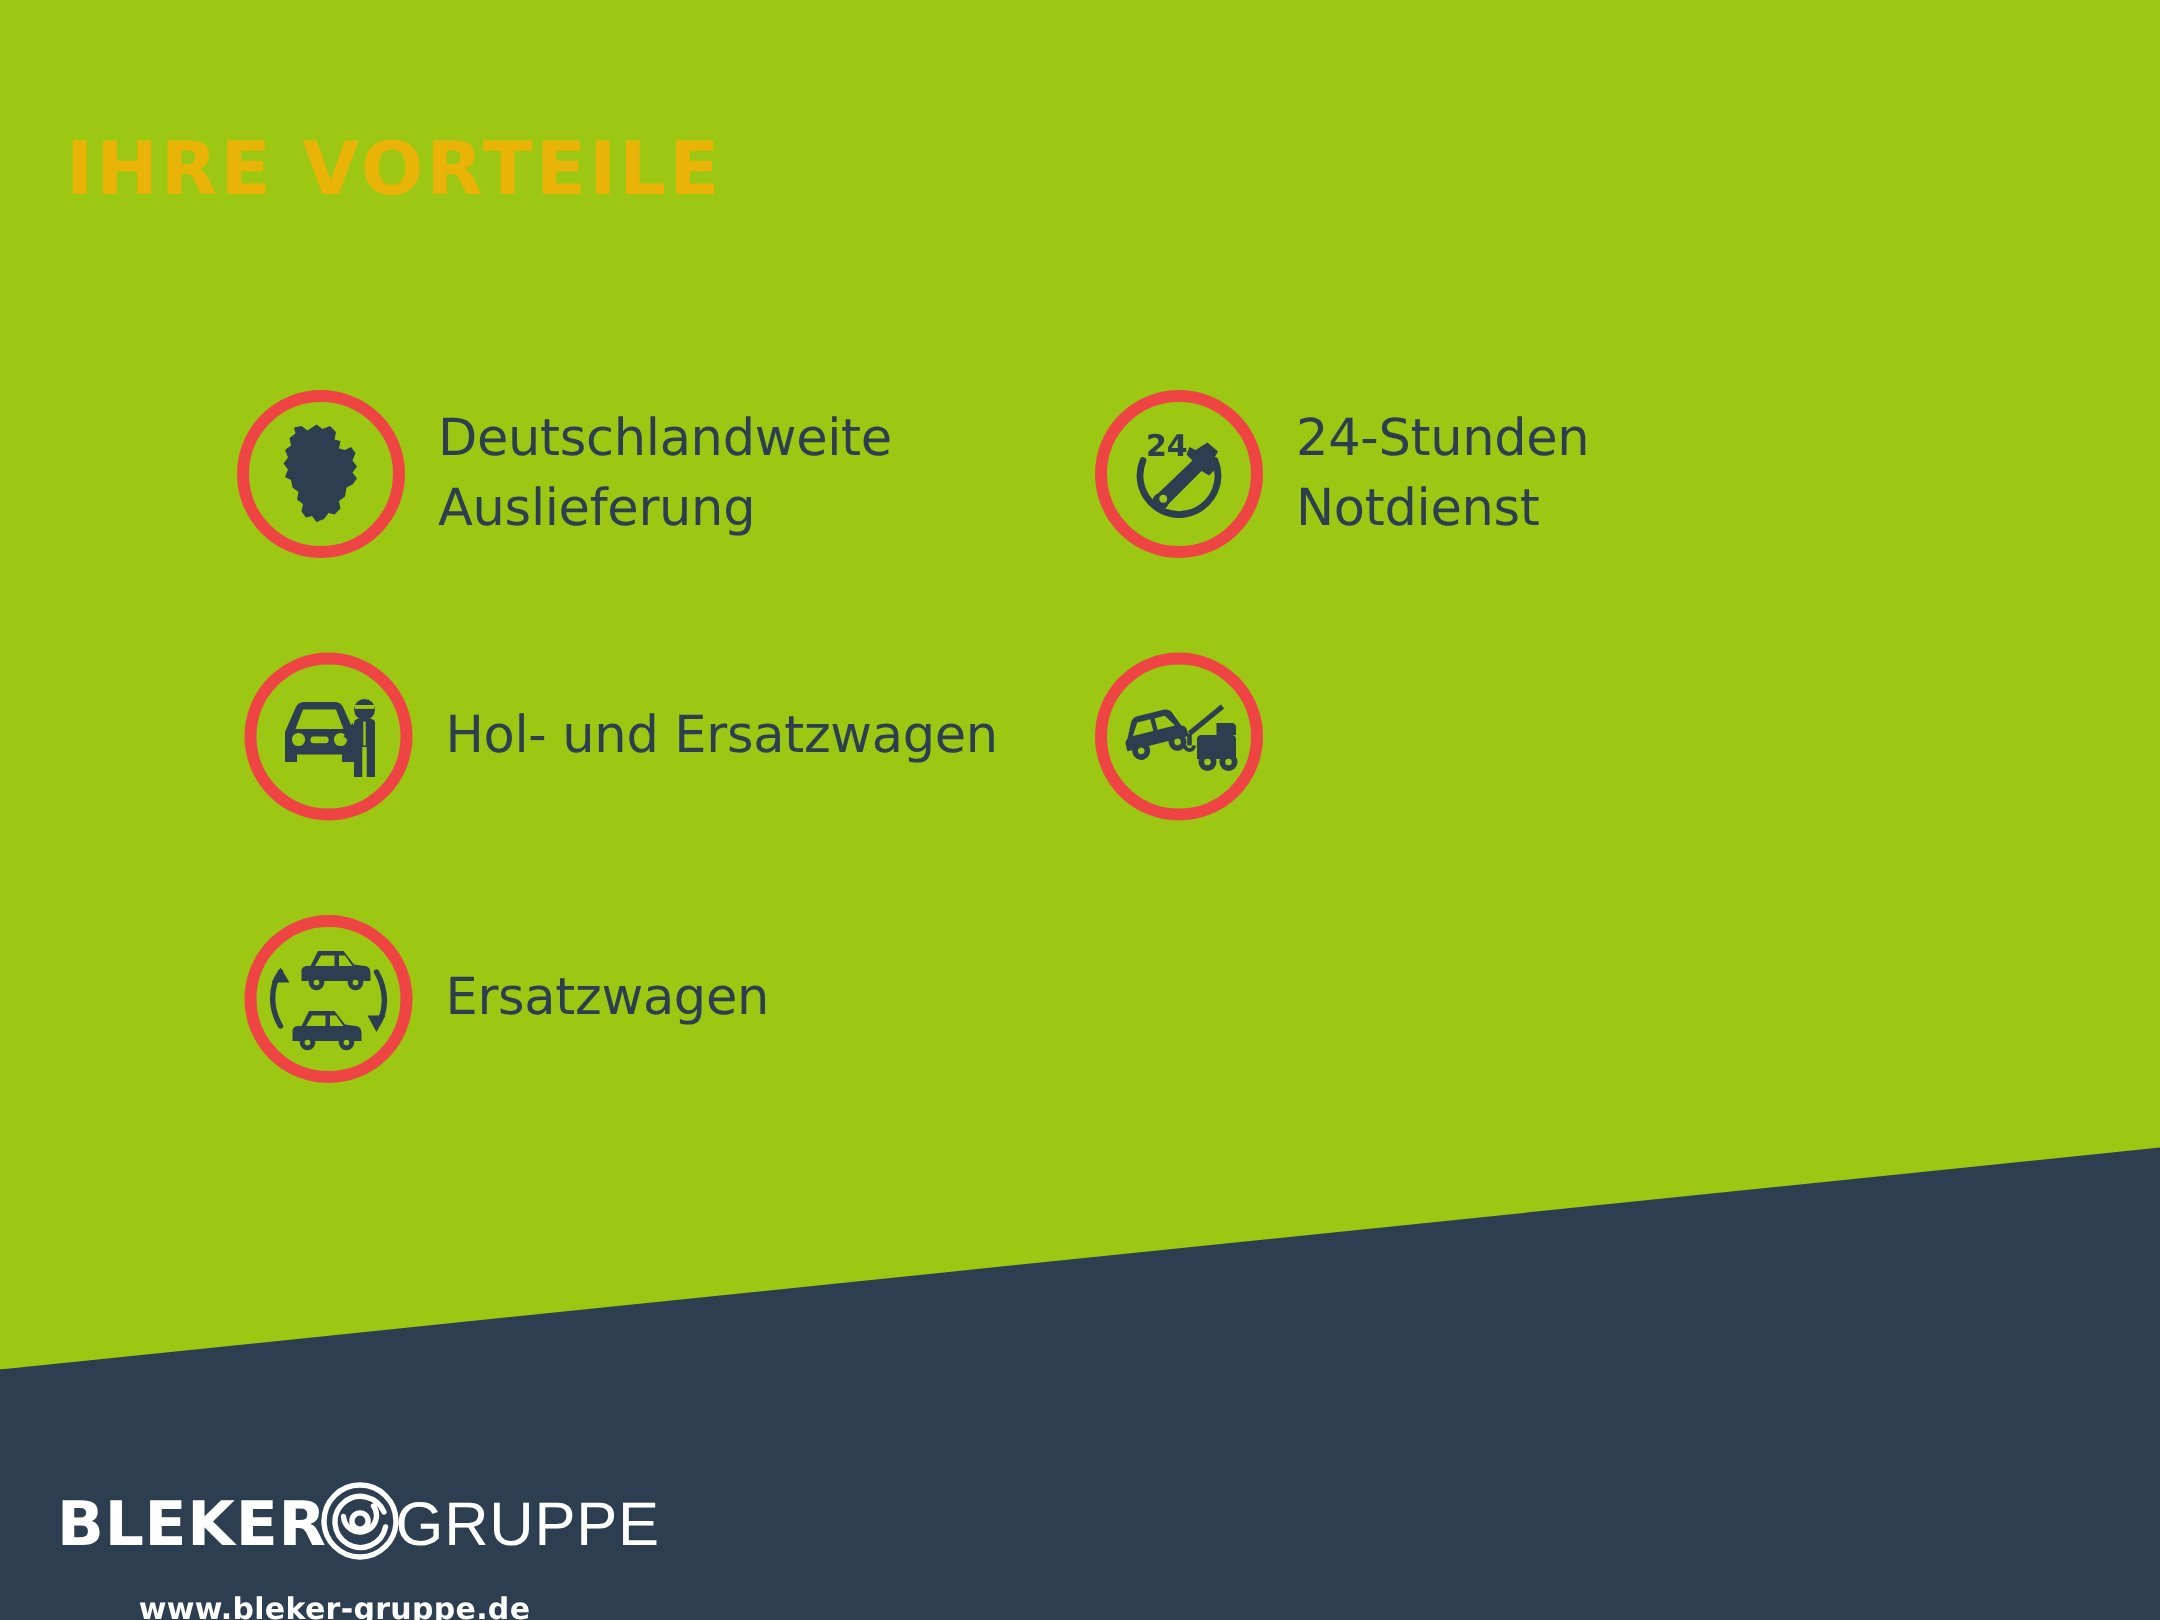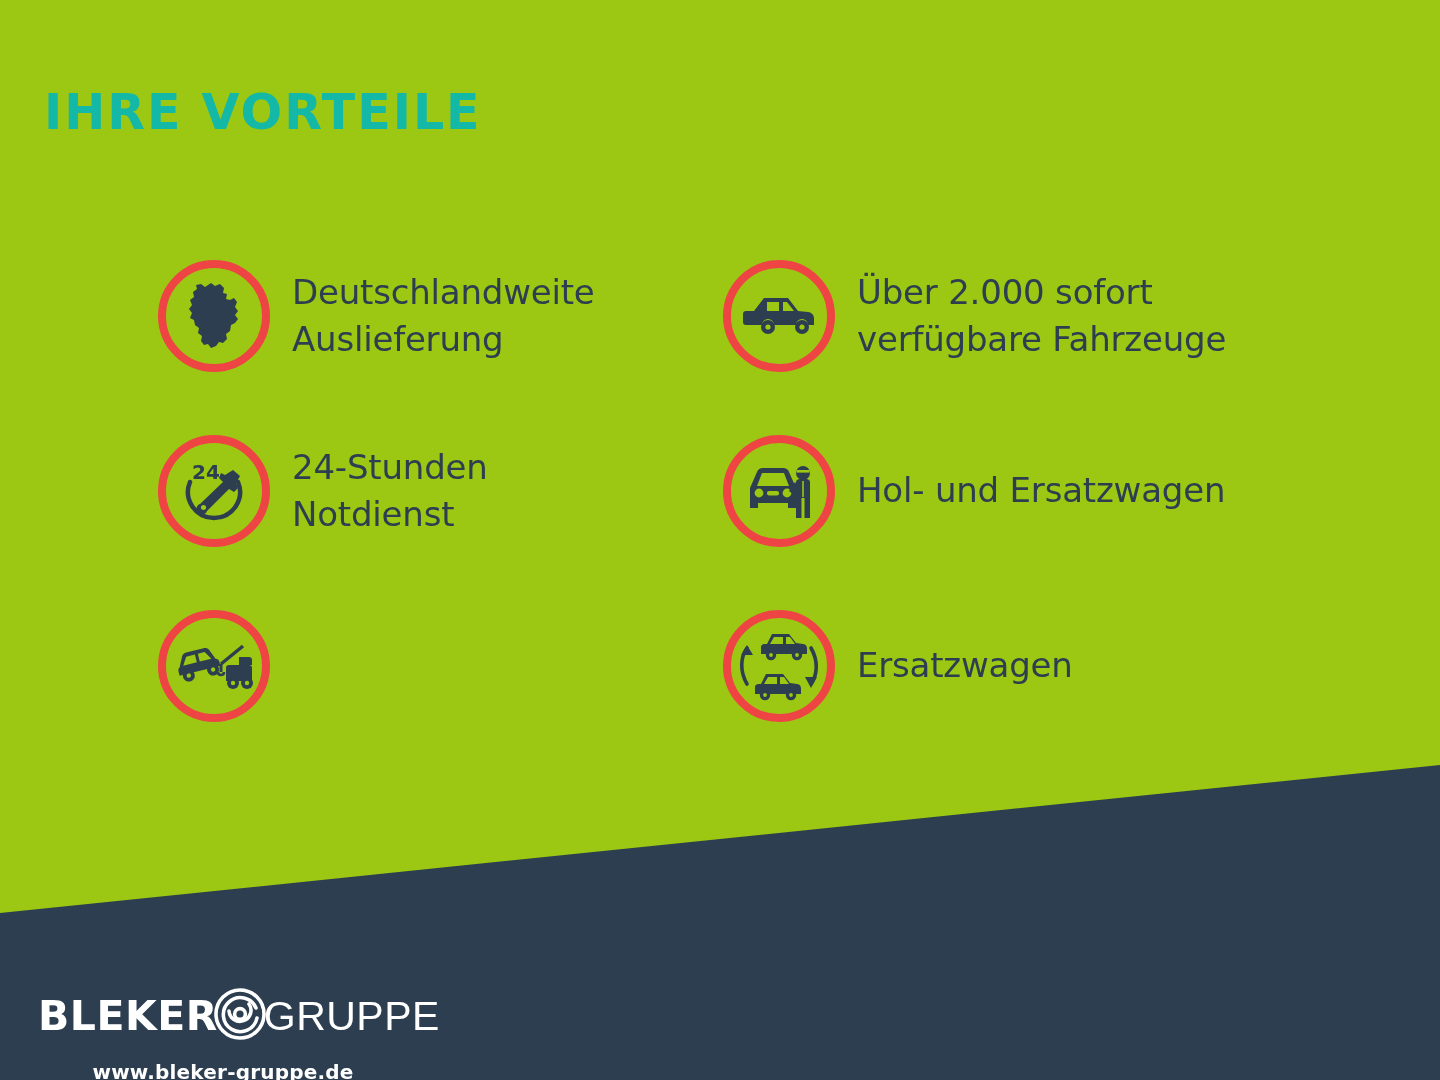--- a/index.html
+++ b/index.html
@@ -26,34 +26,34 @@
   }
 
   
   #title {
     position:absolute;
     left:44px; top:88px;
     font-family:"DejaVu Sans", sans-serif;
     font-weight:700;
     font-size:49px;
     letter-spacing:2.0px;
-    color:#14b8a6;
+    color:#eab308;
     line-height:1;
     white-space:nowrap;
   }
 
   
   #benefits {
     position:absolute;
     left:158px; top:228px;
     width:1180px;
     display:grid;
     grid-template-columns: 560px 560px;
     grid-template-rows: 175px 175px 175px;
-    column-gap:0px;
+    column-gap:12px;
   }
   .benefit {
     display:flex;
     align-items:center;
     gap:22px;
   }
   .benefit.col-right { padding-left:5px; }
 
   .icon-circle {
     flex:0 0 auto;
@@ -132,33 +132,20 @@
     <div class="benefit col-left">
       <div class="icon-circle">
         <svg width="66" height="70" viewBox="0 0 66 70" aria-hidden="true">
           <path fill="#2c3e50" d="M30 2 L34 5 L39 3 L43 7 L42 12 L46 13 L45 18 L49 19 L53 17 L56 21 L54 26 L57 30 L54 34 L57 38 L54 42 L50 44 L49 50 L45 53 L46 58 L42 62 L38 61 L35 65 L30 67 L27 63 L23 64 L20 60 L21 55 L17 52 L18 47 L14 44 L13 39 L9 37 L11 32 L8 28 L11 24 L9 19 L13 16 L12 11 L16 8 L15 4 L20 3 L24 6 Z"></path>
         </svg>
       </div>
       <div class="benefit-label">Deutschlandweite
 Auslieferung</div>
     </div>
 
-    <div class="benefit col-right">
-      <div class="icon-circle">
-        <svg width="74" height="44" viewBox="0 0 74 44" aria-hidden="true">
-          <path fill="#2c3e50" d="M22 4 L46 4 L56 17 L66 18 C70 18.6 72 21 72 25 L72 31 L66 31 A6 6 0 0 0 54 31 L32 31 A6 6 0 0 0 20 31 L4 31 C2 31 1 30 1 28 L1 20 C1 18 2 17 4 17 L12 17 Z M25 8 L25 17 L37 17 L37 8 Z M41 8 L41 17 L52 17 L45 8 Z"></path>
-          <circle fill="#2c3e50" cx="26" cy="33" r="7"></circle>
-          <circle fill="#2c3e50" cx="60" cy="33" r="7"></circle>
-          <circle fill="#9cc713" cx="26" cy="33" r="2.6"></circle>
-          <circle fill="#9cc713" cx="60" cy="33" r="2.6"></circle>
-        </svg>
-      </div>
-      <div class="benefit-label">Über 2.000 sofort
-verfügbare Fahrzeuge</div>
-    </div>
 
     <div class="benefit col-left">
       <div class="icon-circle">
         <svg width="76" height="70" viewBox="0 0 76 70" aria-hidden="true">
           <text x="16" y="23" font-family="DejaVu Sans, sans-serif" font-size="20" font-weight="700" fill="#2c3e50">24</text>
           <path d="M14 26 A26 26 0 1 0 62 26" fill="none" stroke="#2c3e50" stroke-width="4.5" stroke-linecap="round"></path>
           <path fill="#2c3e50" d="M57 14 L49 19 L45 17 L43 22 L47 26 L24 48 A5.5 5.5 0 1 0 31 55 L53 33 L58 36 L62 32 L60 27 L64 20 Z"></path>
           <circle fill="#9cc713" cx="27.5" cy="51.5" r="2.6"></circle>
         </svg>
       </div>

